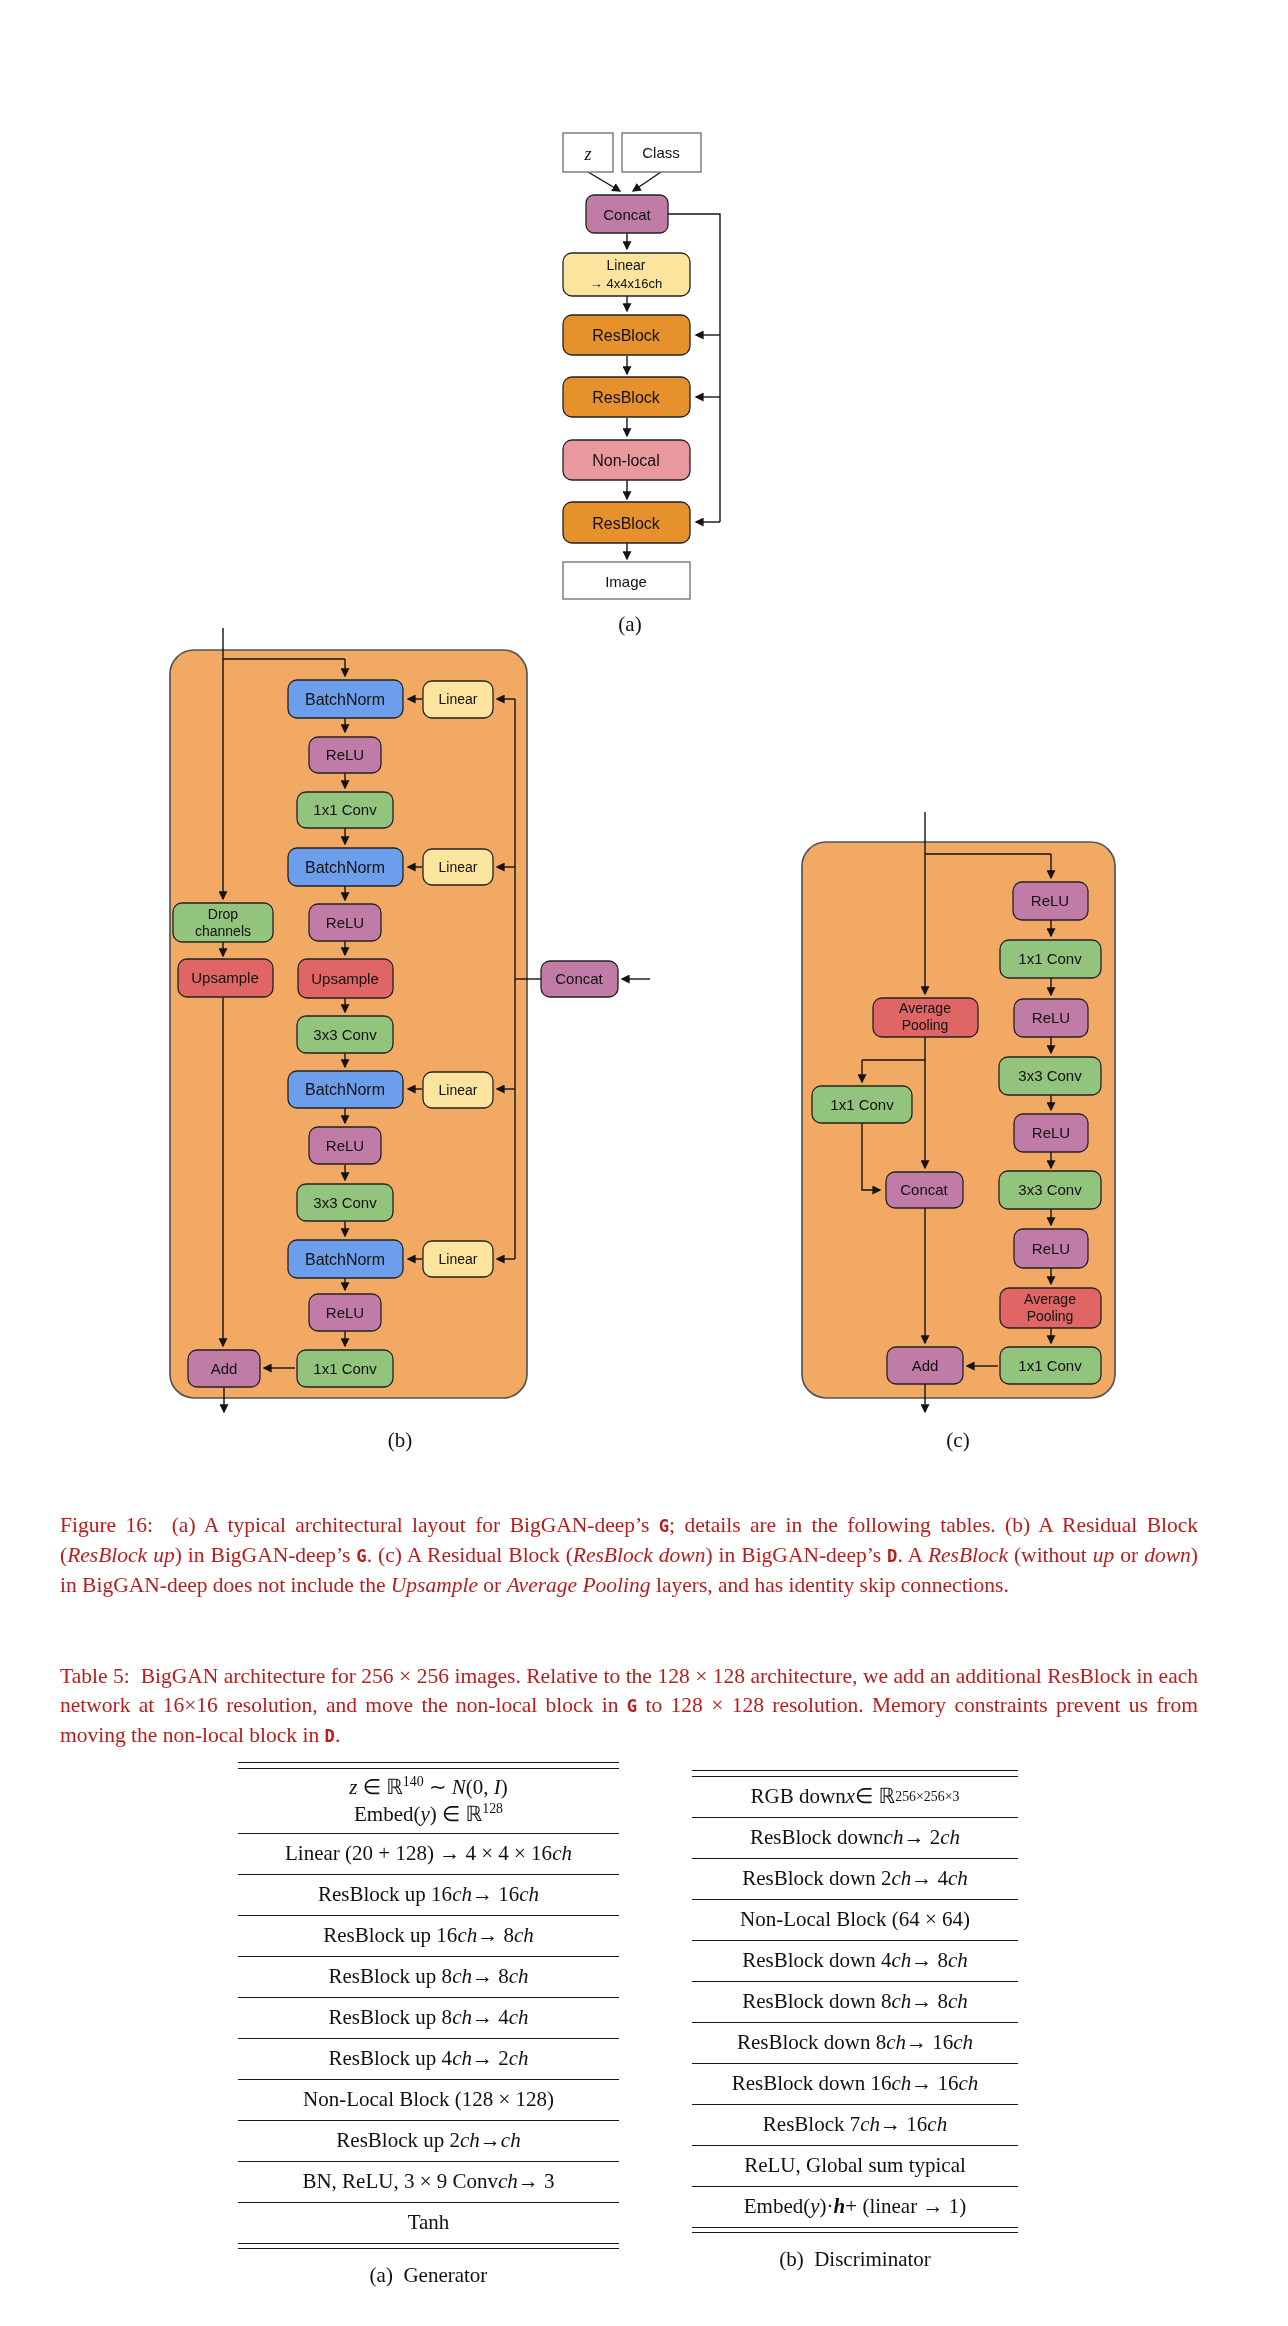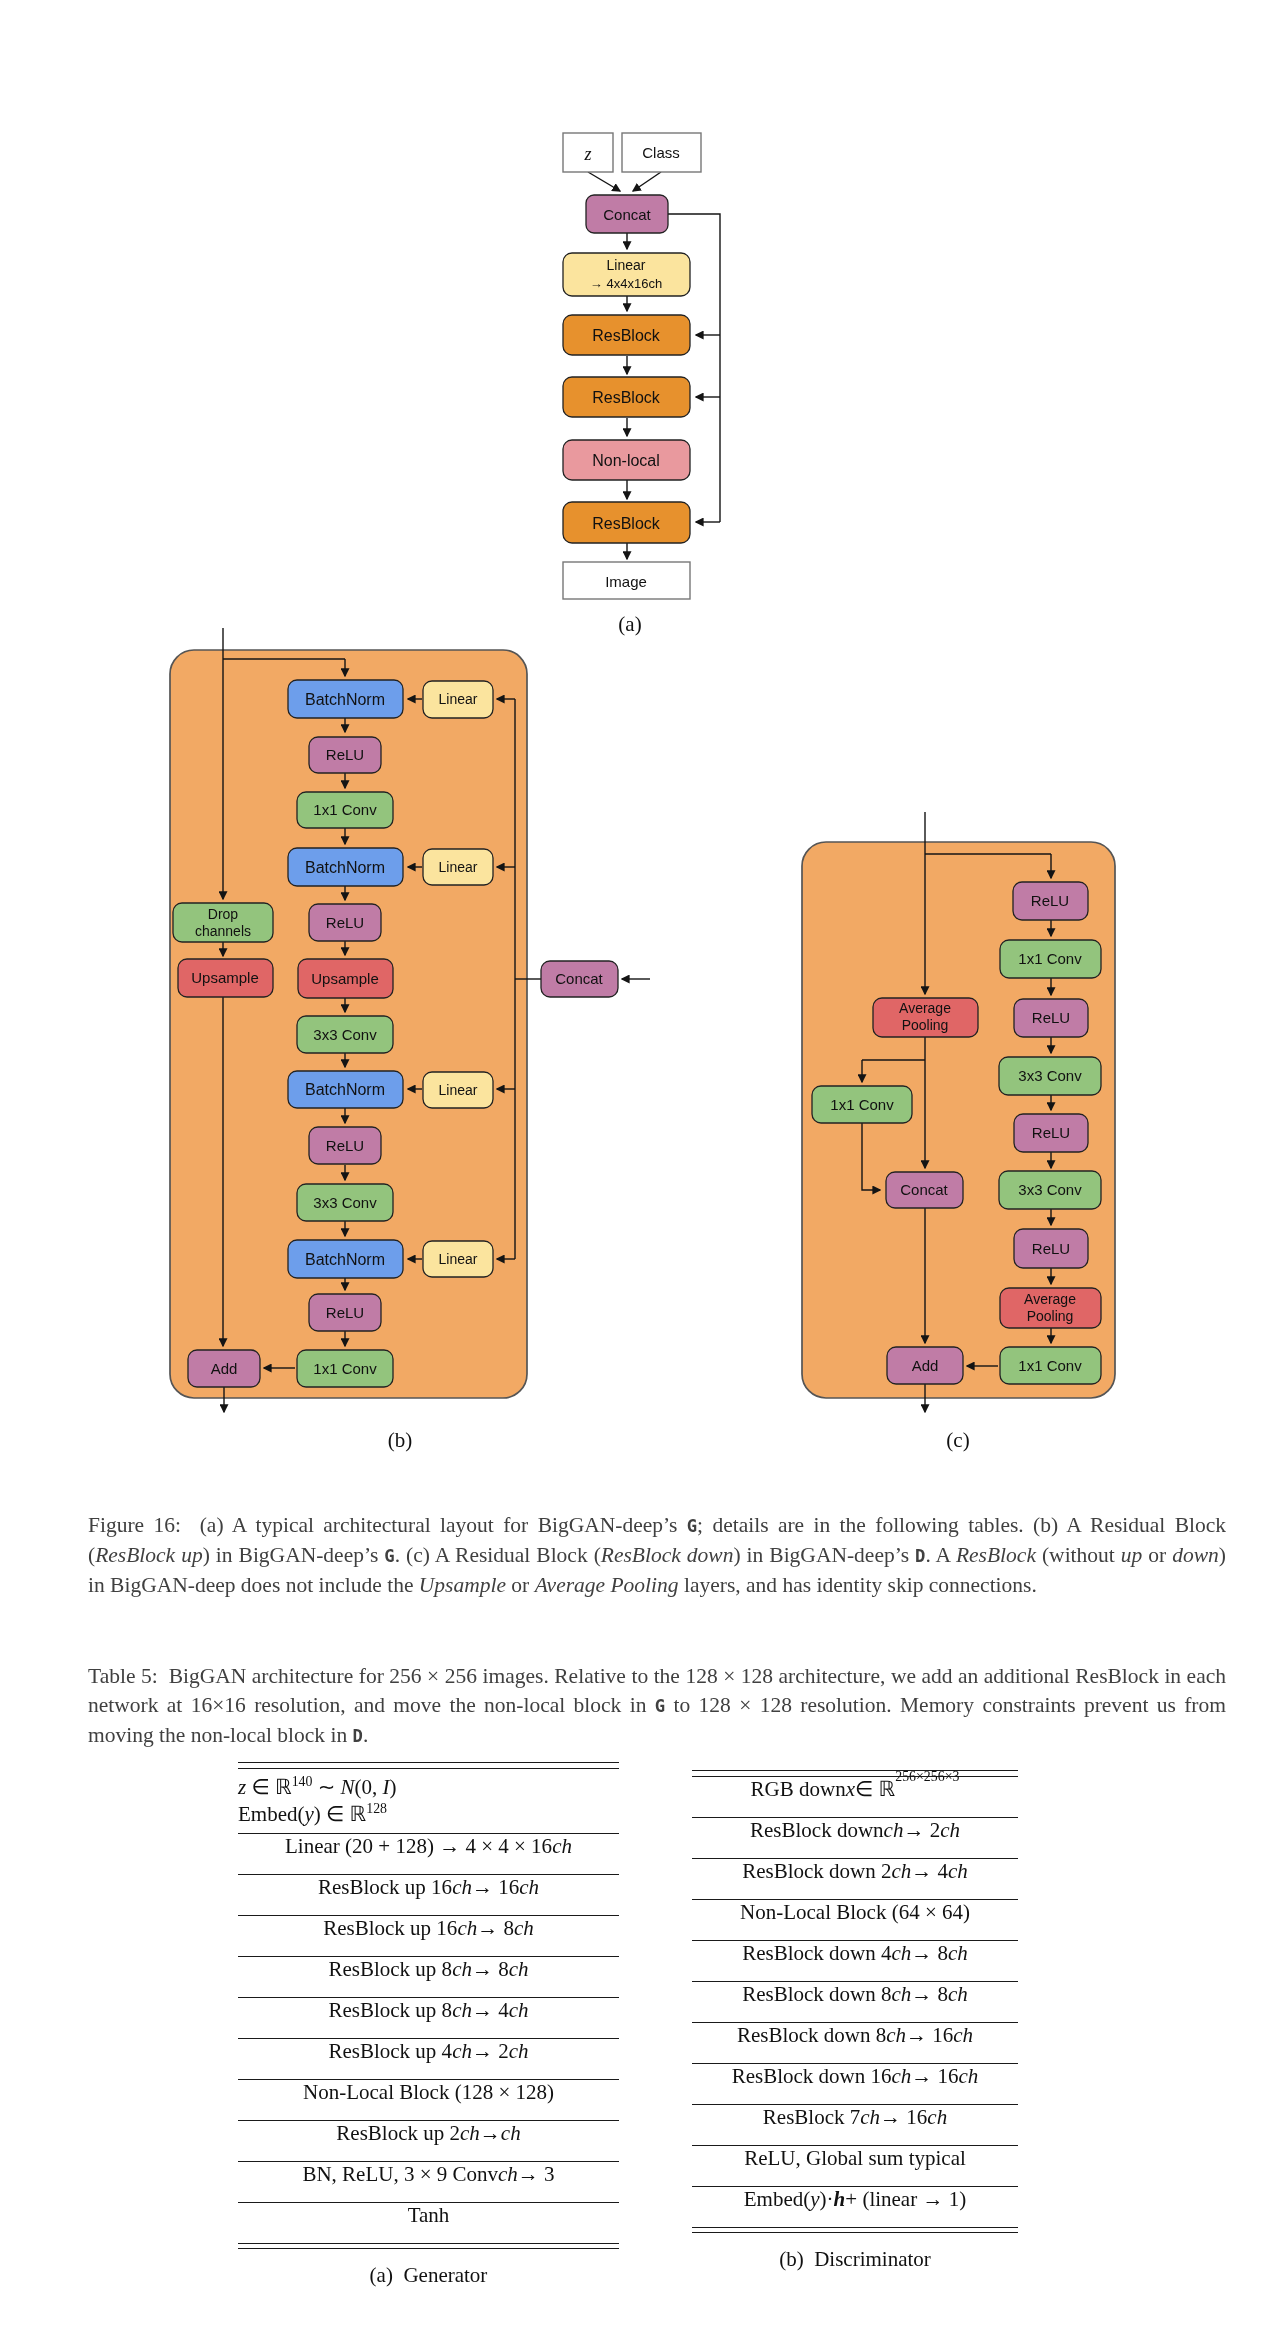--- a/index.html
+++ b/index.html
@@ -9,29 +9,29 @@
   
   .nt{font-family:"Liberation Sans",sans-serif;fill:#111;text-anchor:middle;}
   .s16{font-size:16px;} .s15{font-size:15px;} .s14{font-size:14px;} .s13{font-size:13px;}
   .ser{font-family:"Liberation Serif",serif;font-size:21px;fill:#111;text-anchor:middle;}
   .zlab{font-family:"Liberation Serif",serif;font-style:italic;font-size:18px;fill:#111;text-anchor:middle;}
   .edge{stroke:#141414;stroke-width:1.4;fill:none;}
   .nodebox{stroke:#222;stroke-width:1.3;}
   .whitebox{fill:#fff;stroke:#777;stroke-width:1.4;}
   .container{stroke:#555;stroke-width:1.7;}
   
-  .caption{position:absolute;left:88px;width:1138px;font-size:21.5px;line-height:29px;
-           text-align:justify;color:#404040;}
+  .caption{position:absolute;left:60px;width:1138px;font-size:21.5px;line-height:29px;
+           text-align:justify;color:#b91c1c;}
   .it{font-style:italic;} .bd{font-weight:bold;}
   .tt{font-family:"DejaVu Sans Mono",monospace;font-weight:bold;font-size:0.8em;}
   sup{font-size:0.66em;line-height:0;}
   
   .ptable{position:absolute;font-size:21px;color:#111;}
   .dblrule{height:4.6px;border-top:1.5px solid #1a1a1a;border-bottom:1.5px solid #1a1a1a;}
-  .trow{height:40px;display:flex;justify-content:center;white-space:nowrap;}
+  .trow{height:40px;display:flex;align-items:center;justify-content:center;white-space:nowrap;}
   .trow + .trow{border-top:1.4px solid #1a1a1a;}
   .h2{height:64px;flex-direction:column;justify-content:center;}
   .h2 .cellline{line-height:27px;}
   .tcap{text-align:center;margin-top:14px;font-size:21px;}
 </style>
 </head>
 <body>
 
 <div class="page">
 

